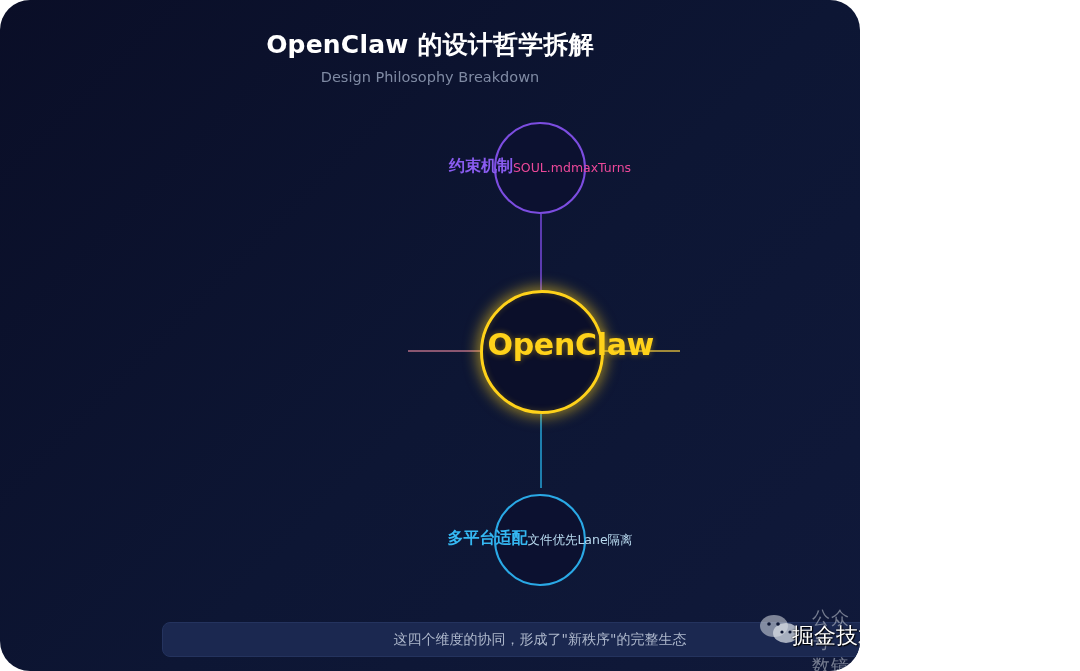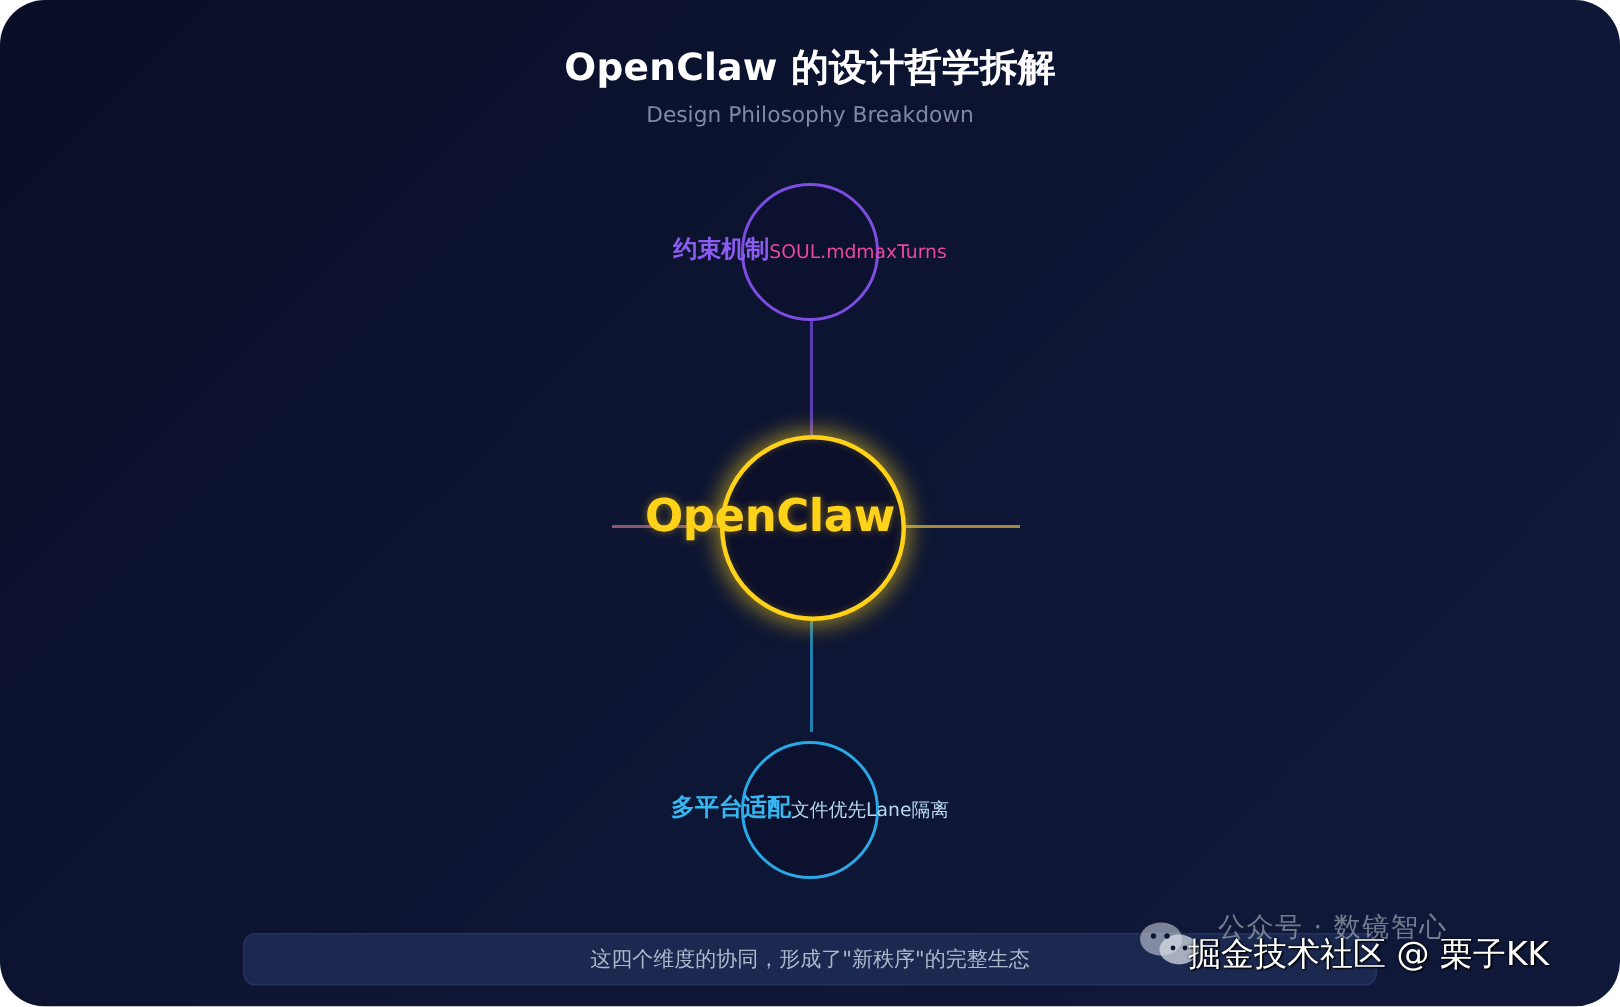--- a/index.html
+++ b/index.html
@@ -1,18 +1,18 @@
 <!DOCTYPE html>
 <html><head>
 <meta charset="utf-8">
 <style>
   html, body { margin: 0; padding: 0; background: #ffffff; }
   body { width: 1080px; height: 671px; position: relative; overflow: hidden; font-family: "DejaVu Sans", "Liberation Sans", sans-serif; }
   .card {
-    position: absolute; left: 0; top: 0; width: 1080px; height: 671px;
+    position: absolute; left: 0; top: 0; width: 860px; height: 671px;
     border-radius: 30px; overflow: hidden;
     background: linear-gradient(135deg, #0a0e27 0%, #0d1634 55%, #10193a 100%);
   }
   .title {
     position: absolute; left: 0; right: 0; top: 28px; text-align: center;
     color: #ffffff; font-size: 25px; font-weight: bold; letter-spacing: 0.2px;
   }
   .subtitle {
     position: absolute; left: 0; right: 0; top: 69px; text-align: center;
     color: #7f8aa3; font-size: 14.5px;
@@ -44,21 +44,21 @@
   .node-bottom .nlabel { color: #35b8f2; }
   .node-bottom .nline { color: #b8d9ee; }
 
   .center {
     position: absolute; left: 480px; top: 290px; width: 124px; height: 124px;
     border-radius: 50%; border: 3px solid #ffd21a; box-sizing: border-box;
     background: #0b0f2a;
     box-shadow: 0 0 14px 3px rgba(255, 210, 26, 0.55), inset 0 0 6px rgba(255, 210, 26, 0.2);
   }
   .center-label {
-    position: absolute; left: 430px; top: 327px; width: 224px; text-align: left;
+    position: absolute; left: 430px; top: 327px; width: 224px; text-align: right;
     color: #ffd21a; font-size: 30px; font-weight: bold; letter-spacing: -0.3px;
     text-shadow: 0 0 6px rgba(255, 200, 0, 0.45);
   }
 
   .footer-bar {
     position: absolute; left: 162px; top: 622px; width: 756px; height: 35px;
     border-radius: 8px; background: #1b2850; border: 1px solid #24335e; box-sizing: border-box;
   }
   .footer-text {
     position: absolute; left: 162px; top: 631px; width: 756px; text-align: center;

